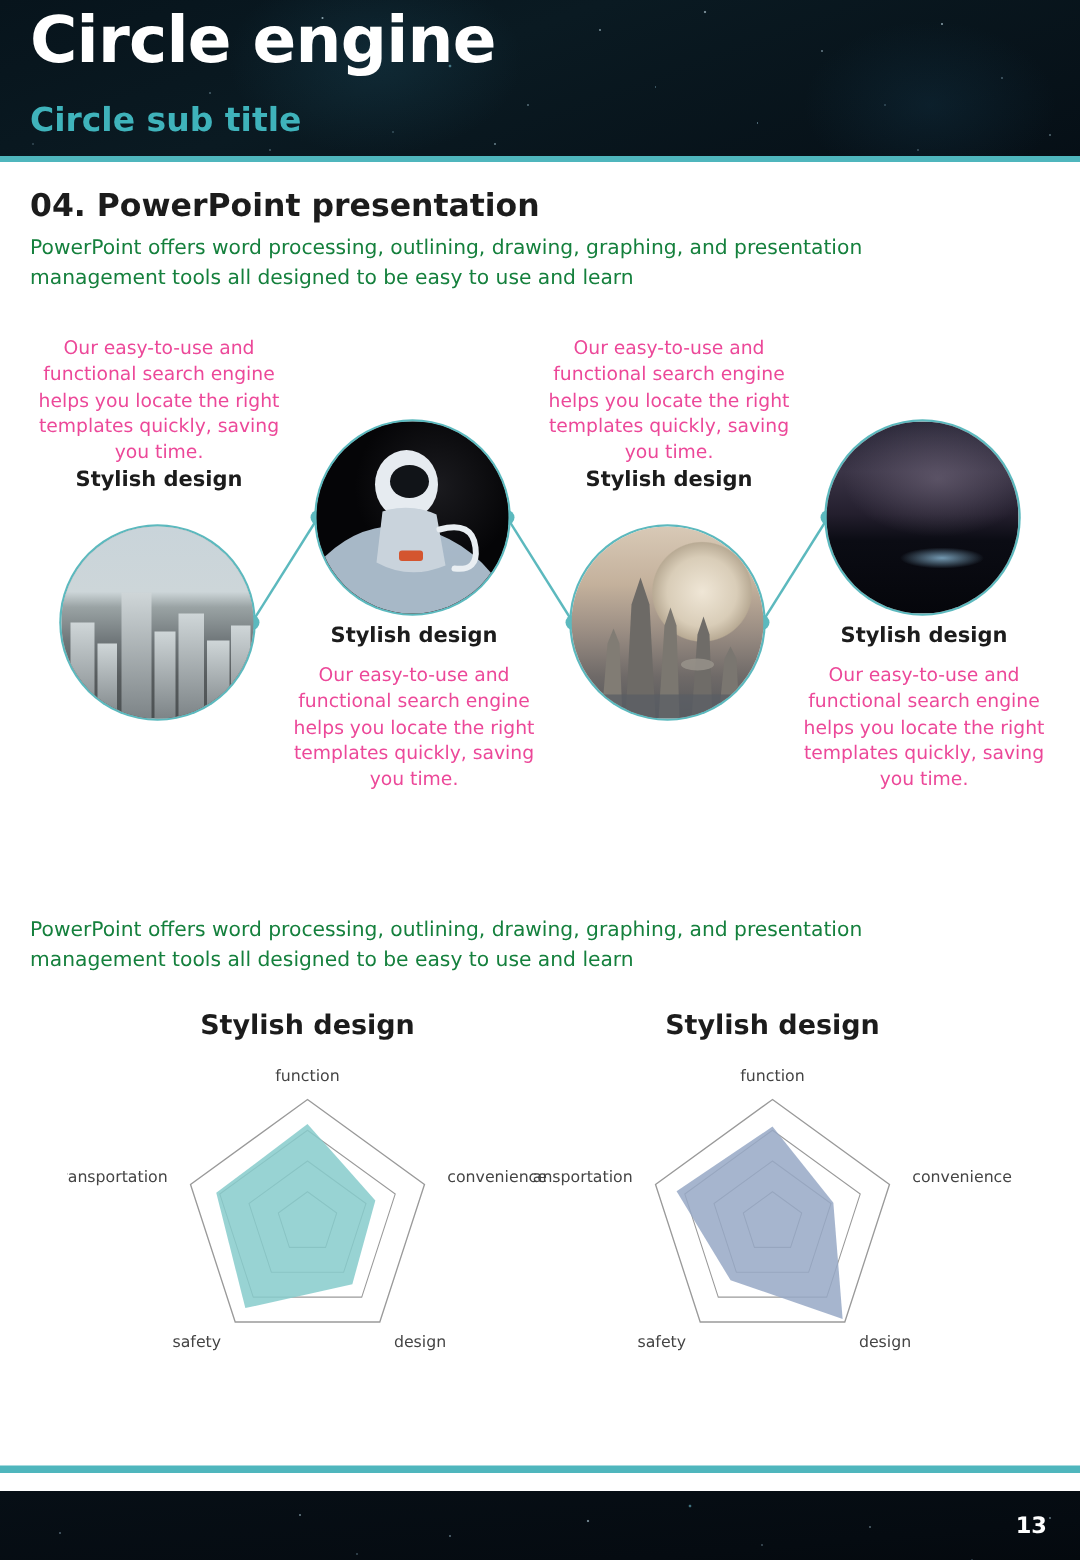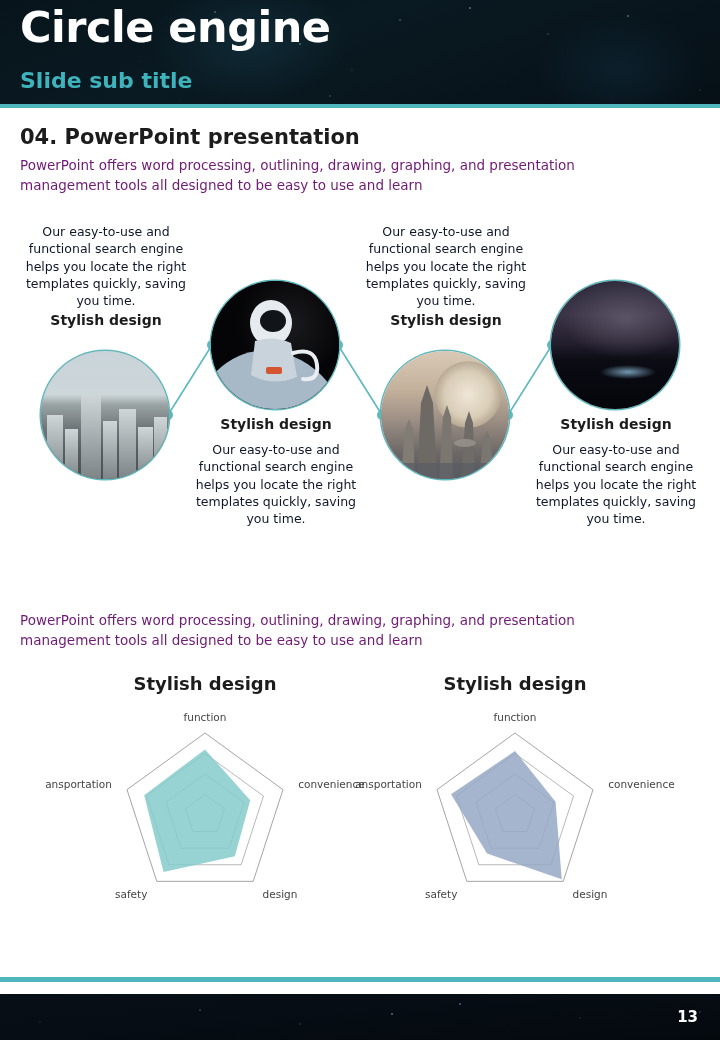--- a/index.html
+++ b/index.html
@@ -47,21 +47,21 @@
   .subtitle{
     position:absolute;left:20px;top:70px;
     font-size:22px;font-weight:bold;color:#3fb3bb;line-height:1;
   }
 
   
   .sec-title{
     position:absolute;left:20px;font-size:21px;font-weight:bold;color:#1c1c1c;line-height:1;
   }
   .sec-body{
-    position:absolute;left:20px;width:600px;font-size:13.5px;color:#701a75;line-height:1.45;
+    position:absolute;left:20px;width:600px;font-size:13.5px;color:#15803d;line-height:1.45;
   }
   #sec1-title{top:127px;}
   #sec1-body{top:156px;}
   #sec2-title{top:582px;}
   #sec2-body{top:611px;}
 
   
   .diagram{position:absolute;left:0;top:205px;width:720px;height:340px;}
   .conn-svg{position:absolute;left:0;top:0;width:720px;height:340px;}
   .node{position:absolute;width:128px;height:128px;border-radius:50%;overflow:hidden;
@@ -86,21 +86,21 @@
   
   .p-night{
     background:
       radial-gradient(90px 55px at 58% 30%, rgba(120,110,130,.55), transparent 70%),
       linear-gradient(180deg,#2e2b3c 0%,#3a3446 26%,#241f2e 48%,#0b0c14 62%,#05060b 100%);
   }
   .p-night .glow{position:absolute;left:38%;top:66%;width:56px;height:14px;border-radius:50%;
       background:radial-gradient(closest-side, rgba(150,200,230,.75), rgba(90,140,180,0));}
 
   .node-caption{position:absolute;font-size:14px;font-weight:bold;color:#1c1c1c;text-align:center;line-height:1;}
-  .node-text{position:absolute;font-size:12.5px;color:#0f172a;text-align:center;line-height:1.38;}
+  .node-text{position:absolute;font-size:12.5px;color:#ec4899;text-align:center;line-height:1.38;}
 
   
   .radar-wrap{position:absolute;top:655px;width:320px;height:280px;}
   #radar1{left:45px;}
   #radar2{left:355px;}
   .radar-title{position:absolute;top:18px;left:0;width:320px;text-align:center;
                font-size:18px;font-weight:bold;color:#1c1c1c;}
   .radar-svg{position:absolute;left:0;top:52px;width:320px;height:220px;}
   .radar-label{font-size:10.5px;fill:#444;font-family:"DejaVu Sans","Liberation Sans",sans-serif;}
 
@@ -126,21 +126,21 @@
   }
   .page-num{position:absolute;right:22px;top:14px;font-size:15px;font-weight:bold;color:#fff;}
 </style>
 </head>
 <body>
 
 <div class="slide">
 
   <div class="header">
     <div class="title">Circle engine</div>
-    <div class="subtitle">Slide sub title</div>
+    <div class="subtitle">Circle sub title</div>
     <div class="header-accent"></div>
   </div>
 
   <div class="sec-title" id="sec1-title">04. PowerPoint presentation</div>
   <div class="sec-body" id="sec1-body">PowerPoint offers word processing, outlining, drawing, graphing, and presentation management tools all designed to be easy to use and learn</div>
 
   <div class="diagram">
     <svg class="conn-svg" viewBox="0 0 720 340">
       <line x1="168" y1="210" x2="212" y2="140" stroke="#5cb9be" stroke-width="1.6"></line>
       <line x1="338" y1="140" x2="382" y2="210" stroke="#5cb9be" stroke-width="1.6"></line>

